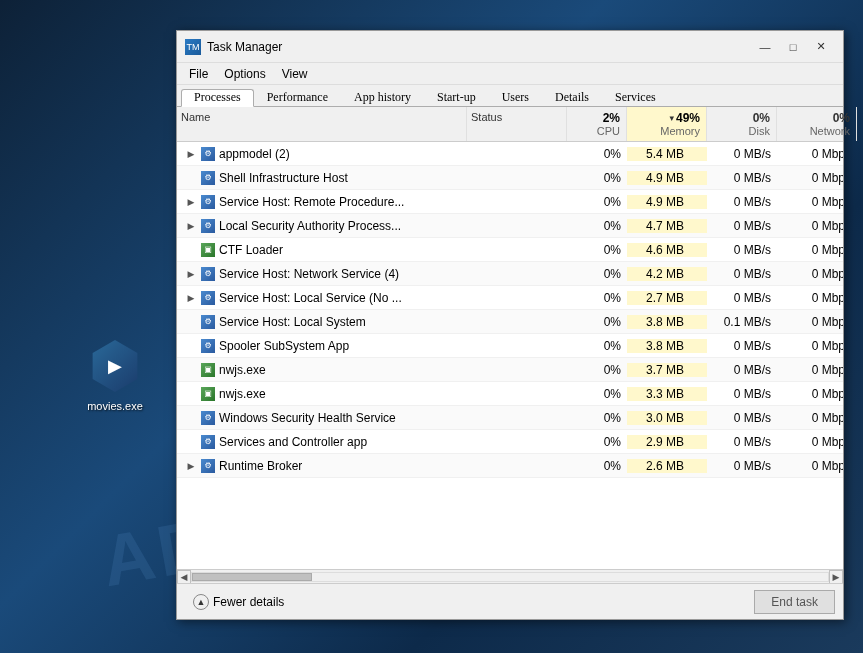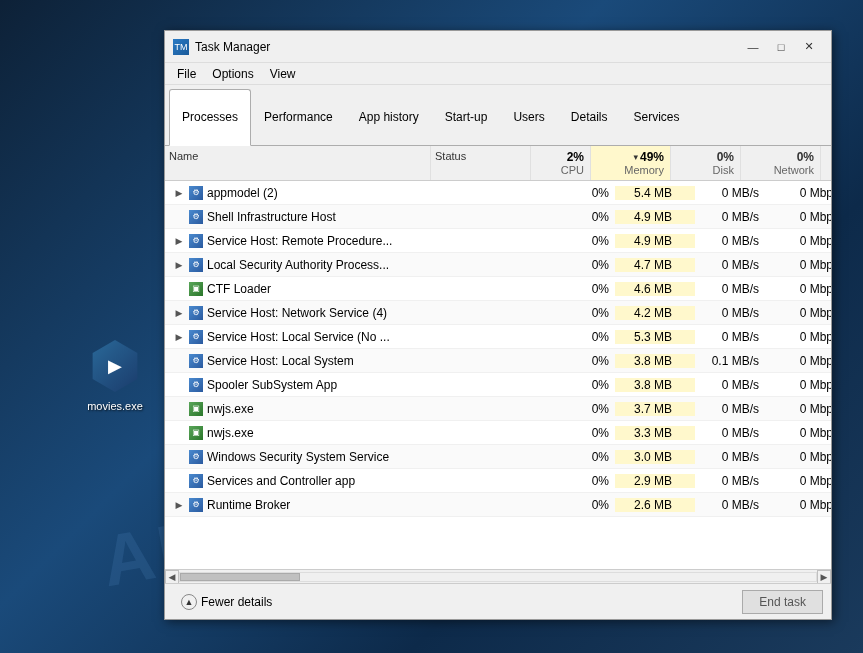--- a/index.html
+++ b/index.html
@@ -60,21 +60,21 @@
       color: white;
       font-size: 11px;
       margin-top: 8px;
       text-align: center;
       text-shadow: 1px 1px 2px rgba(0,0,0,0.8);
     }
 
     
     .window {
       position: absolute;
-      left: 164px;
+      left: 176px;
       top: 30px;
       width: 668px;
       height: 590px;
       background: #f0f0f0;
       border: 1px solid #999;
       box-shadow: 2px 2px 10px rgba(0,0,0,0.5);
       z-index: 10;
       display: flex;
       flex-direction: column;
     }
@@ -141,28 +141,29 @@
 
     
     .tabs {
       display: flex;
       background: #f0f0f0;
       padding: 4px 4px 0 4px;
       border-bottom: 1px solid #adadad;
       flex-shrink: 0;
     }
     .tab {
-      padding: 20px 12px;
+      padding: 0 12px;
       font-size: 12px;
       cursor: pointer;
       border: 1px solid transparent;
       background: transparent;
       color: #000;
       border-radius: 3px 3px 0 0;
       white-space: nowrap;
+      font-family: Liberation Serif, serif;
     }
     .tab.active {
       background: #fff;
       border: 1px solid #adadad;
       border-bottom: 1px solid #fff;
       margin-bottom: -1px;
       z-index: 1;
     }
 
     
@@ -174,21 +175,21 @@
       padding: 0;
     }
     .col-header {
       font-size: 11px;
       color: #333;
       padding: 4px 4px;
       border-right: 1px solid #e0e0e0;
       cursor: pointer;
       user-select: none;
     }
-    .col-name { width: 266px; flex-shrink: 0; }
+    .col-name { width: 290px; flex-shrink: 0; }
     .col-status { width: 100px; flex-shrink: 0; }
     .col-cpu {
       width: 60px;
       flex-shrink: 0;
       text-align: right;
       padding-right: 6px;
       color: #666;
     }
     .col-cpu-header {
       display: flex;
@@ -562,21 +563,21 @@
           <div class="cell-net">0 Mbps</div>
         </div>
         <div class="proc-row">
           <div class="cell-name">
             <div class="expand-btn">▶</div>
             <div class="proc-icon icon-sys">⚙</div>
             <span class="proc-name-text">Service Host: Local Service (No ...</span>
           </div>
           <div class="cell-status"></div>
           <div class="cell-cpu">0%</div>
-          <div class="cell-mem">5.3 MB</div>
+          <div class="cell-mem">2.7 MB</div>
           <div class="cell-disk">0 MB/s</div>
           <div class="cell-net">0 Mbps</div>
         </div>
         <div class="proc-row alt">
           <div class="cell-name">
             <div class="expand-btn"></div>
             <div class="proc-icon icon-sys">⚙</div>
             <span class="proc-name-text">Service Host: Local System</span>
           </div>
           <div class="cell-status"></div>
@@ -618,21 +619,21 @@
           <div class="cell-status"></div>
           <div class="cell-cpu">0%</div>
           <div class="cell-mem">3.3 MB</div>
           <div class="cell-disk">0 MB/s</div>
           <div class="cell-net">0 Mbps</div>
         </div>
         <div class="proc-row alt">
           <div class="cell-name">
             <div class="expand-btn"></div>
             <div class="proc-icon icon-sys">⚙</div>
-            <span class="proc-name-text">Windows Security System Service</span>
+            <span class="proc-name-text">Windows Security Health Service</span>
           </div>
           <div class="cell-status"></div>
           <div class="cell-cpu">0%</div>
           <div class="cell-mem">3.0 MB</div>
           <div class="cell-disk">0 MB/s</div>
           <div class="cell-net">0 Mbps</div>
         </div>
         <div class="proc-row">
           <div class="cell-name">
             <div class="expand-btn"></div>

